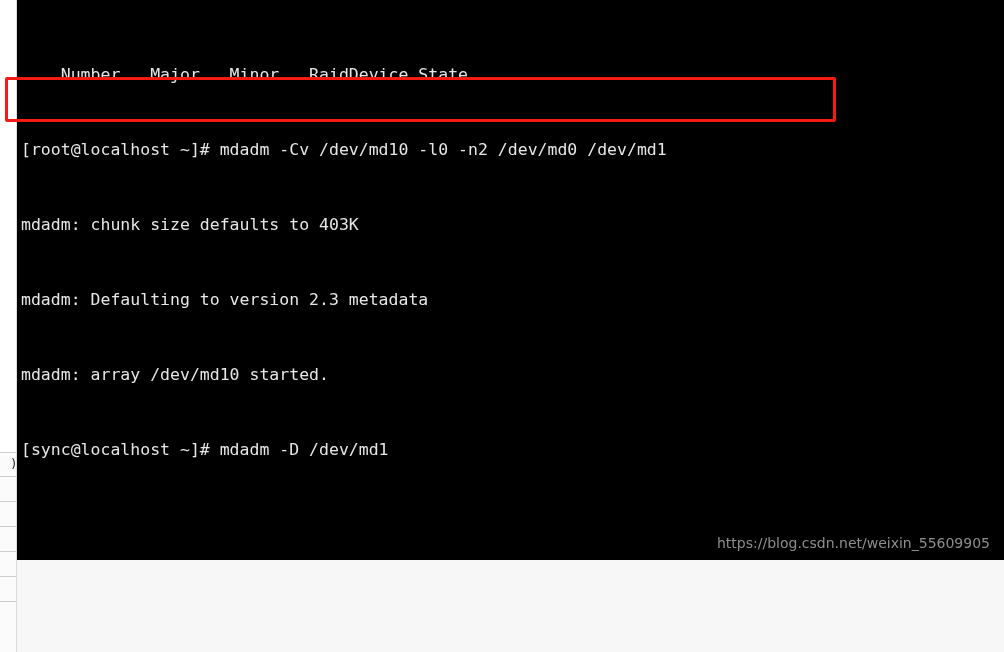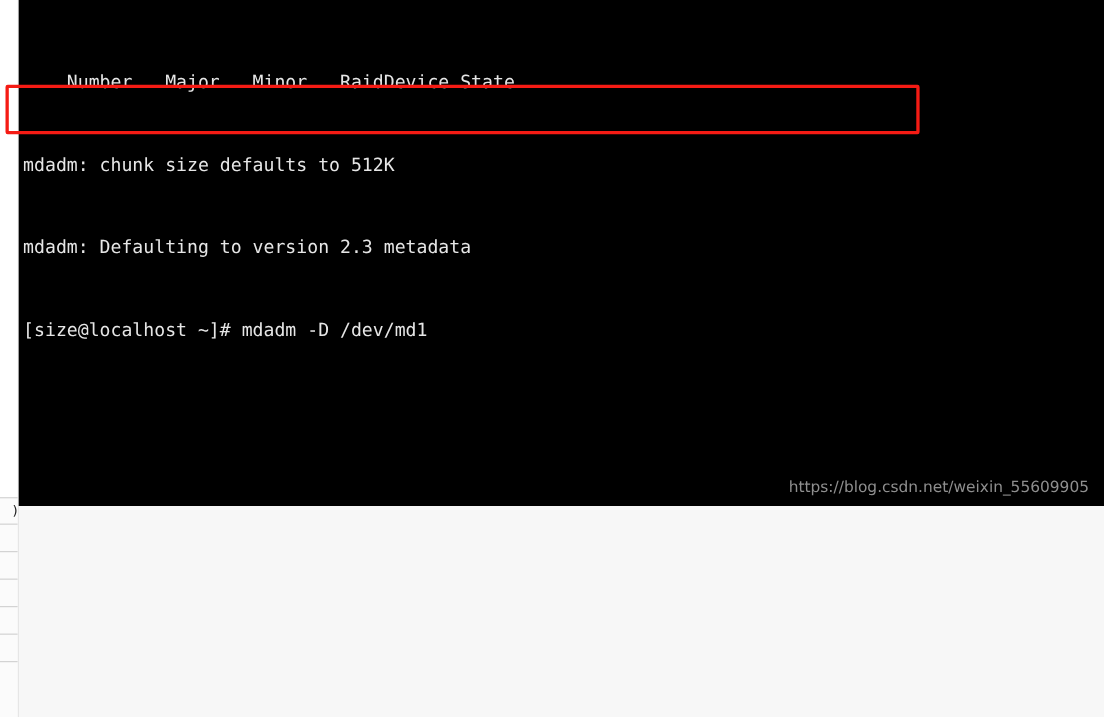--- a/index.html
+++ b/index.html
@@ -57,21 +57,21 @@
     color: #222;
     line-height: 18px;
   }
 
   
   #terminal {
     position: absolute;
     left: 17px;
     top: 0;
     width: 987px;
-    height: 460px;
+    height: 560px;
     background: #000000;
     overflow: hidden;
   }
   #term-lines {
     position: absolute;
     left: 4px;
     top: 12px;
     width: 983px;
     color: #e6e6e6;
     font-family: "DejaVu Sans Mono", "Liberation Mono", monospace;
@@ -126,23 +126,25 @@
       <div class="grow"></div>
       <div class="grow"></div>
       <div class="grow"></div>
       <div class="grow"></div>
     </div>
   </div>
 
   <div id="terminal">
     <div id="term-lines">
       <div class="line">    Number   Major   Minor   RaidDevice State</div>
-      <div class="line">mdadm: chunk size defaults to 512K</div>
+      <div class="line">[root@localhost ~]# mdadm -Cv /dev/md10 -l0 -n2 /dev/md0 /dev/md1</div>
+      <div class="line">mdadm: chunk size defaults to 403K</div>
       <div class="line">mdadm: Defaulting to version 2.3 metadata</div>
-      <div class="line">[size@localhost ~]# mdadm -D /dev/md1</div>
+      <div class="line">mdadm: array /dev/md10 started.</div>
+      <div class="line">[sync@localhost ~]# mdadm -D /dev/md1</div>
       
       
       
       
       
       
       
       
       
       

